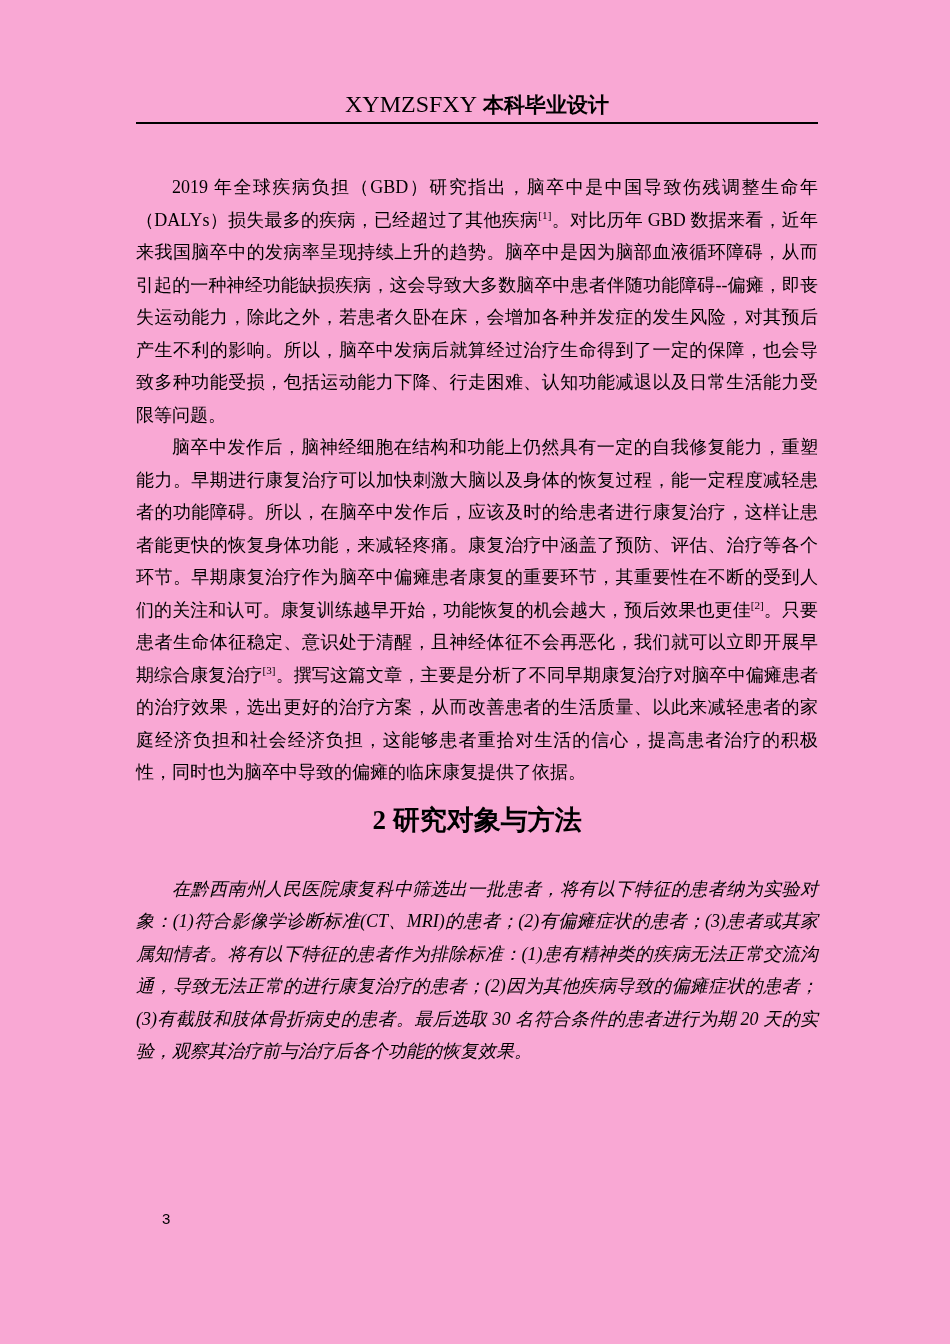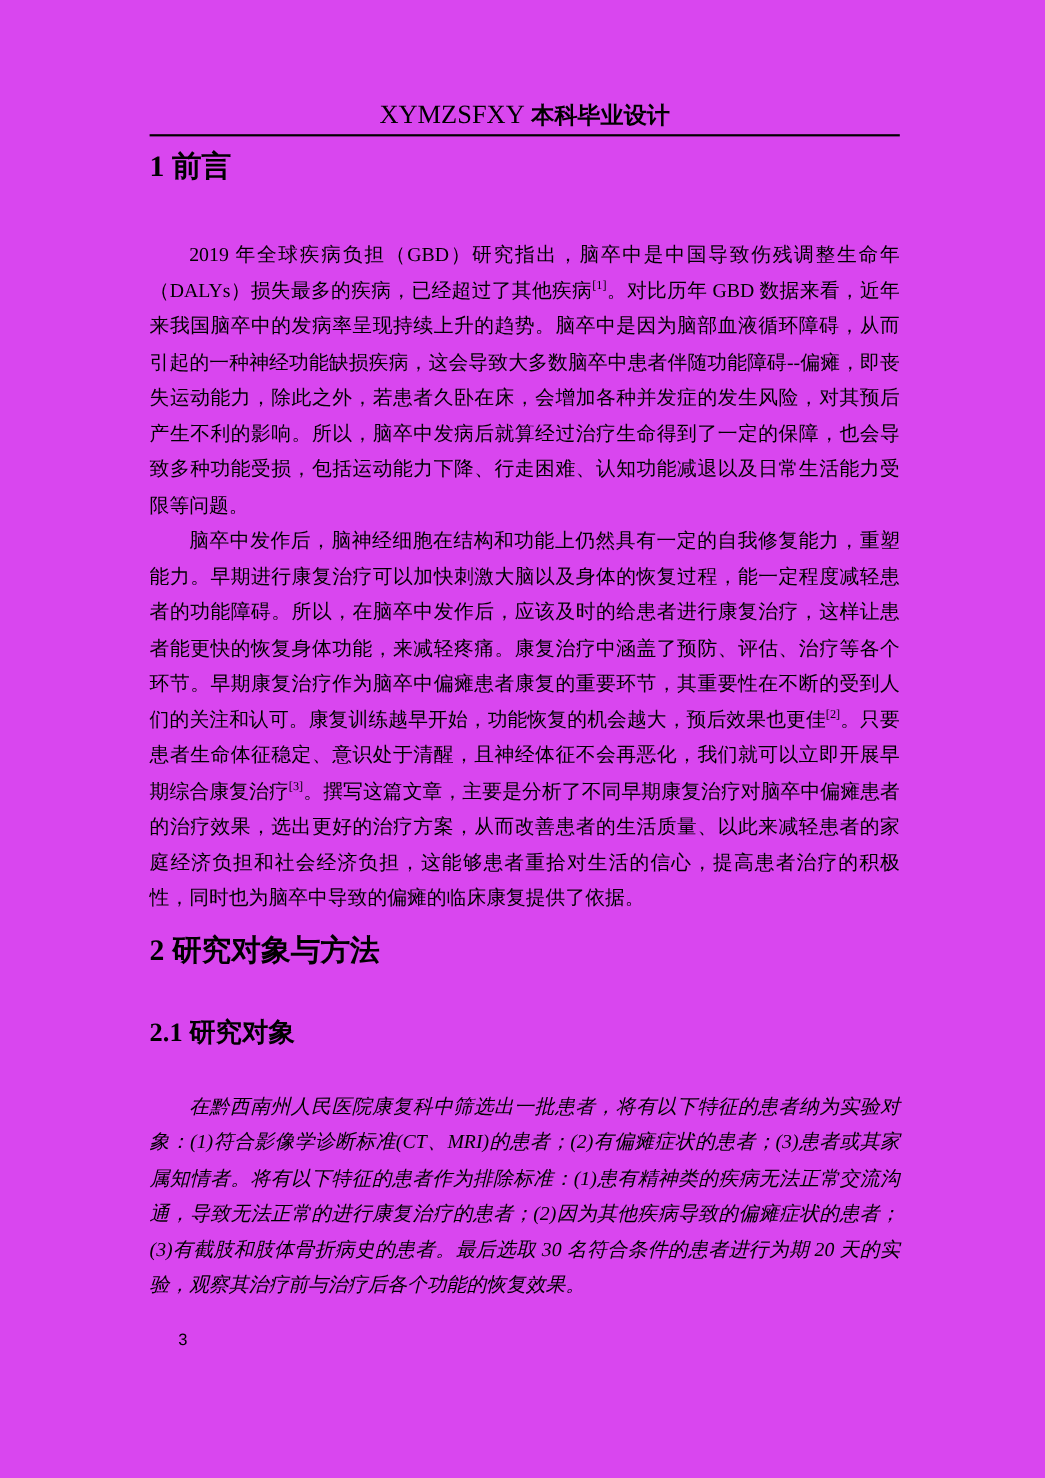--- a/index.html
+++ b/index.html
@@ -4,21 +4,21 @@
 <style>
   html, body {
     margin: 0;
     padding: 0;
     background: #ffffff;
   }
   .page {
     position: relative;
     width: 950px;
     height: 1344px;
-    background: #d946ef;
+    background: #f9a8d4;
     color: #000000;
     font-family: "Liberation Serif", "DejaVu Serif", serif;
     overflow: hidden;
     box-sizing: border-box;
   }
   .header {
     padding-top: 91px;
     margin: 0 132px 0 136px;
     text-align: center;
     white-space: nowrap;
@@ -48,20 +48,21 @@
     font-weight: 700;
     line-height: 34px;
     margin: 10px 0 0 0;
   }
   h2.sec {
     font-family: "Liberation Serif", sans-serif;
     font-size: 27px;
     font-weight: 700;
     line-height: 34px;
     margin: 14px 0 0 0;
+    text-align: center;
   }
   h3.sec {
     font-family: "Liberation Serif", sans-serif;
     font-size: 24px;
     font-weight: 700;
     line-height: 30px;
     margin: 43px 0 0 0;
   }
   p.body-p {
     font-size: 18px;
@@ -92,29 +93,27 @@
 <div class="page">
 
   <div class="header">
     <span class="code">XYMZSFXY</span><span class="htitle">本科毕业设计</span>
   </div>
 
   <div class="rule"></div>
 
   <div class="content">
 
-    <h1 class="sec">1 前言</h1>
 
     <p class="body-p first-after-h1"><span>2019 年全球疾病负担（GBD）研究指出，脑卒中是中国导致伤残调整生命年（DALYs）损失最多的疾病，已经超过了其他疾病</span><sup class="ref">[1]</sup><span>。对比历年 GBD 数据来看，近年来我国脑卒中的发病率呈现持续上升的趋势。脑卒中是因为脑部血液循环障碍，从而引起的一种神经功能缺损疾病，这会导致大多数脑卒中患者伴随功能障碍--偏瘫，即丧失运动能力，除此之外，若患者久卧在床，会增加各种并发症的发生风险，对其预后产生不利的影响。所以，脑卒中发病后就算经过治疗生命得到了一定的保障，也会导致多种功能受损，包括运动能力下降、行走困难、认知功能减退以及日常生活能力受限等问题。</span></p>
 
     <p class="body-p"><span>脑卒中发作后，脑神经细胞在结构和功能上仍然具有一定的自我修复能力，重塑能力。早期进行康复治疗可以加快刺激大脑以及身体的恢复过程，能一定程度减轻患者的功能障碍。所以，在脑卒中发作后，应该及时的给患者进行康复治疗，这样让患者能更快的恢复身体功能，来减轻疼痛。康复治疗中涵盖了预防、评估、治疗等各个环节。早期康复治疗作为脑卒中偏瘫患者康复的重要环节，其重要性在不断的受到人们的关注和认可。康复训练越早开始，功能恢复的机会越大，预后效果也更佳</span><sup class="ref">[2]</sup><span>。只要患者生命体征稳定、意识处于清醒，且神经体征不会再恶化，我们就可以立即开展早期综合康复治疗</span><sup class="ref">[3]</sup><span>。撰写这篇文章，主要是分析了不同早期康复治疗对脑卒中偏瘫患者的治疗效果，选出更好的治疗方案，从而改善患者的生活质量、以此来减轻患者的家庭经济负担和社会经济负担，这能够患者重拾对生活的信心，提高患者治疗的积极性，同时也为脑卒中导致的偏瘫的临床康复提供了依据。</span></p>
 
     <h2 class="sec">2 研究对象与方法</h2>
 
-    <h3 class="sec">2.1 研究对象</h3>
 
     <p class="body-p first-after-h3"><span>在黔西南州人民医院康复科中筛选出一批患者，将有以下特征的患者纳为实验对象：(1)符合影像学诊断标准(CT、MRI)的患者；(2)有偏瘫症状的患者；(3)患者或其家属知情者。将有以下特征的患者作为排除标准：(1)患有精神类的疾病无法正常交流沟通，导致无法正常的进行康复治疗的患者；(2)因为其他疾病导致的偏瘫症状的患者；(3)有截肢和肢体骨折病史的患者。最后选取 30 名符合条件的患者进行为期 20 天的实验，观察其治疗前与治疗后各个功能的恢复效果。</span></p>
 
   </div>
 
   <div class="pageno">3</div>
 
 </div>
 
 </body></html>

